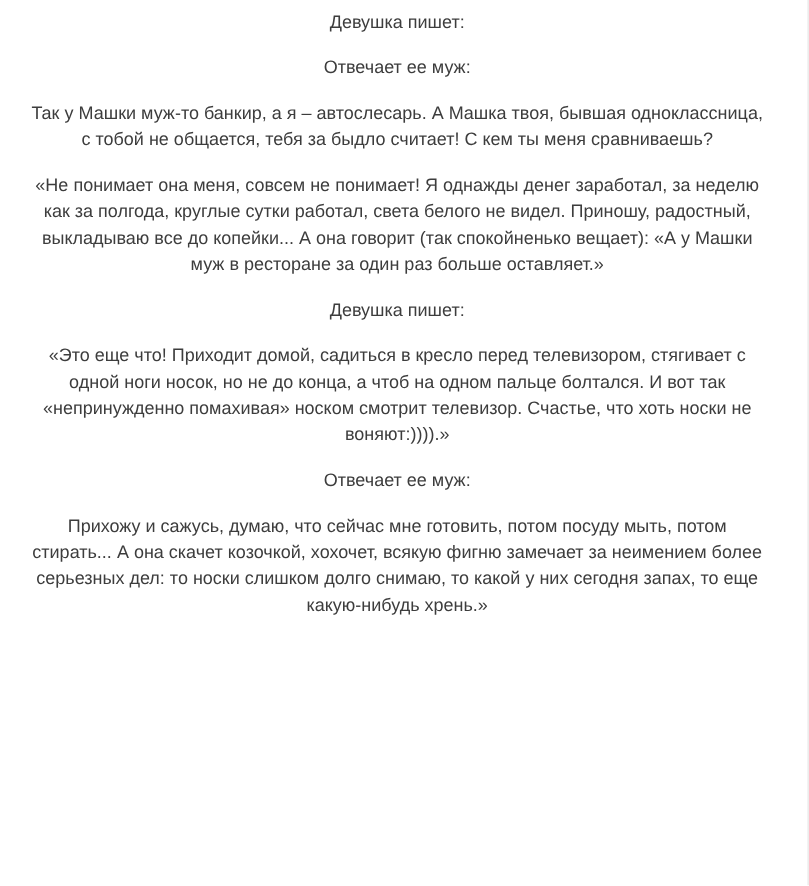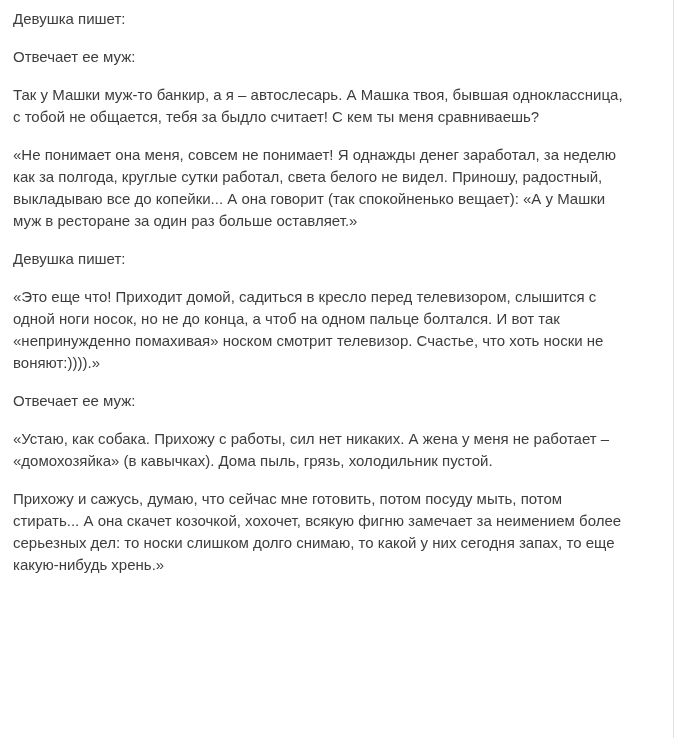--- a/index.html
+++ b/index.html
@@ -17,20 +17,21 @@
     font-family: "Liberation Sans", "DejaVu Sans", sans-serif;
     font-size: 15px;
     line-height: 22px;
     color: #3d3d3d;
     overflow: hidden;
   }
   .post-block {
     margin: 0 0 16px 0;
     white-space: pre-line;   
     word-wrap: break-word;
+    text-align: center;
   }
   .post-block.speaker-label {
     
     font-weight: normal;
   }
   .post-block:last-child {
     margin-bottom: 0;
   }
 </style>
 </head>
@@ -39,24 +40,22 @@
 <div class="post-page" id="post-container" style="color: rgb(61, 61, 61); background: rgb(255, 255, 255); border-right-color: rgb(226, 226, 226);">
     <p class="post-block speaker-label">Девушка пишет:</p>
     <p class="post-block speaker-label">Отвечает ее муж:</p>
     <p class="post-block paragraph">Так у Машки муж-то банкир, а я – автослесарь. А Машка твоя, бывшая одноклассница,
 с тобой не общается, тебя за быдло считает! С кем ты меня сравниваешь?</p>
     <p class="post-block paragraph">«Не понимает она меня, совсем не понимает! Я однажды денег заработал, за неделю
 как за полгода, круглые сутки работал, света белого не видел. Приношу, радостный,
 выкладываю все до копейки... А она говорит (так спокойненько вещает): «А у Машки
 муж в ресторане за один раз больше оставляет.»</p>
     <p class="post-block speaker-label">Девушка пишет:</p>
-    <p class="post-block paragraph">«Это еще что! Приходит домой, садиться в кресло перед телевизором, слышится с
+    <p class="post-block paragraph">«Это еще что! Приходит домой, садиться в кресло перед телевизором, стягивает с
 одной ноги носок, но не до конца, а чтоб на одном пальце болтался. И вот так
 «непринужденно помахивая» носком смотрит телевизор. Счастье, что хоть носки не
 воняют:)))).»</p>
     <p class="post-block speaker-label">Отвечает ее муж:</p>
-    <p class="post-block paragraph">«Устаю, как собака. Прихожу с работы, сил нет никаких. А жена у меня не работает –
-«домохозяйка» (в кавычках). Дома пыль, грязь, холодильник пустой.</p>
     <p class="post-block paragraph">Прихожу и сажусь, думаю, что сейчас мне готовить, потом посуду мыть, потом
 стирать... А она скачет козочкой, хохочет, всякую фигню замечает за неимением более
 серьезных дел: то носки слишком долго снимаю, то какой у них сегодня запах, то еще
 какую-нибудь хрень.»</p>
   </div>
 
 </body></html>

